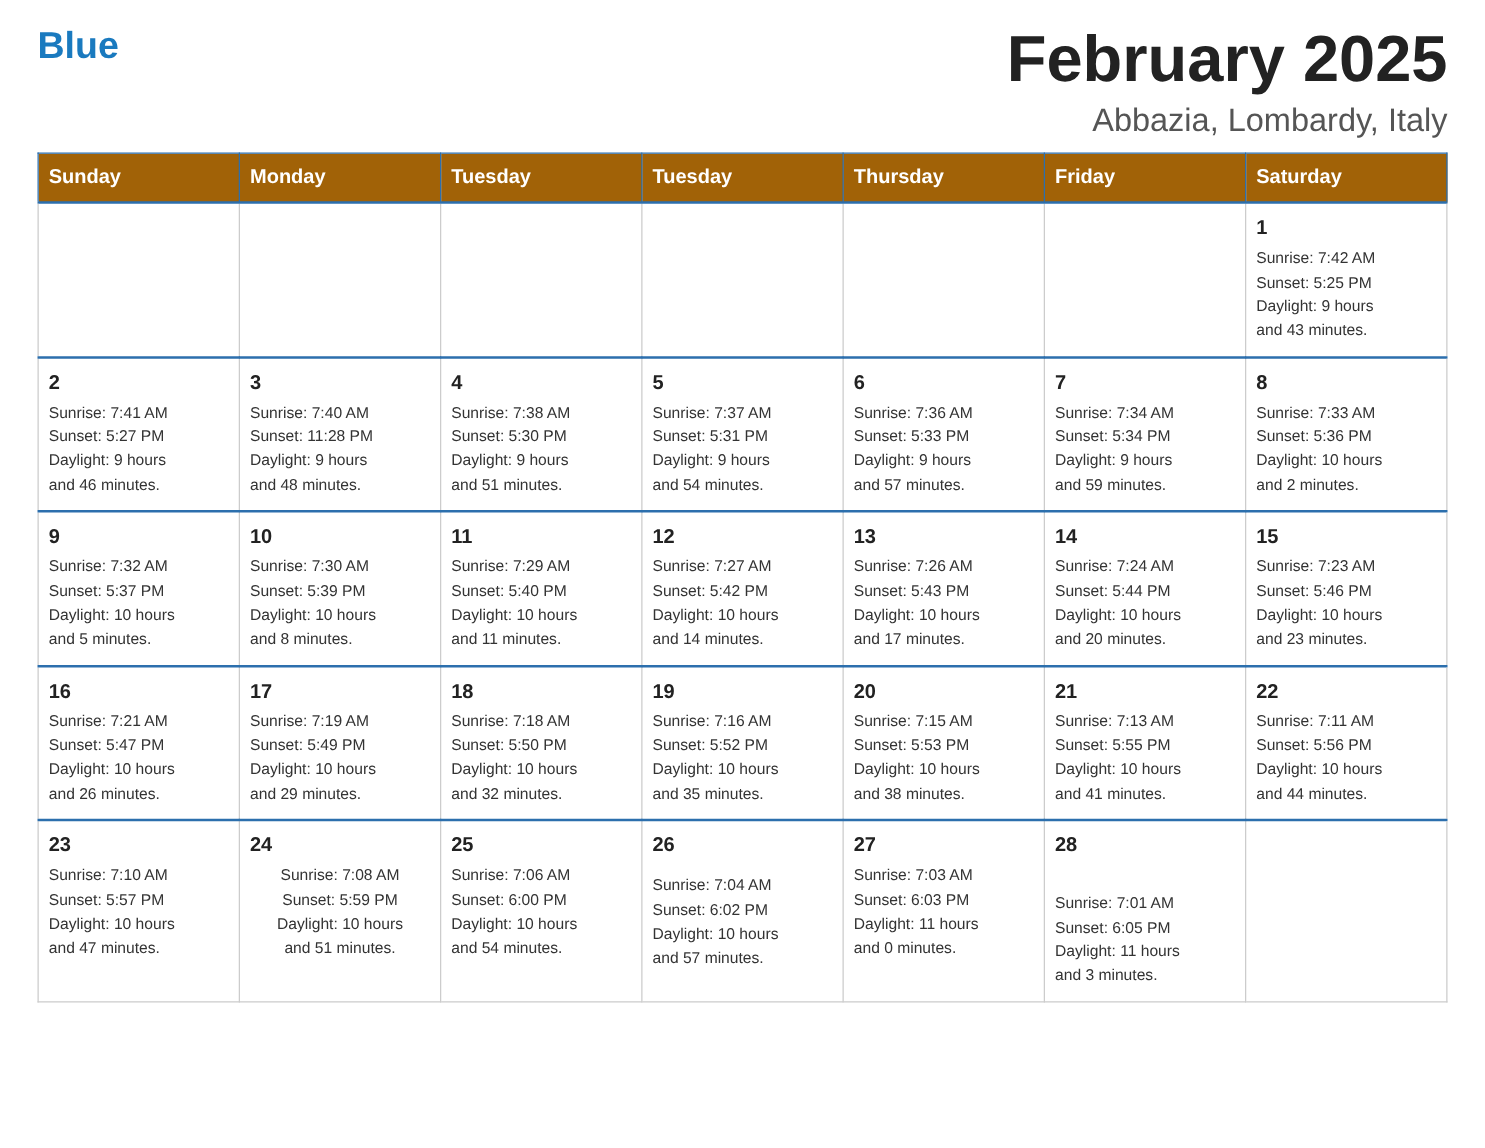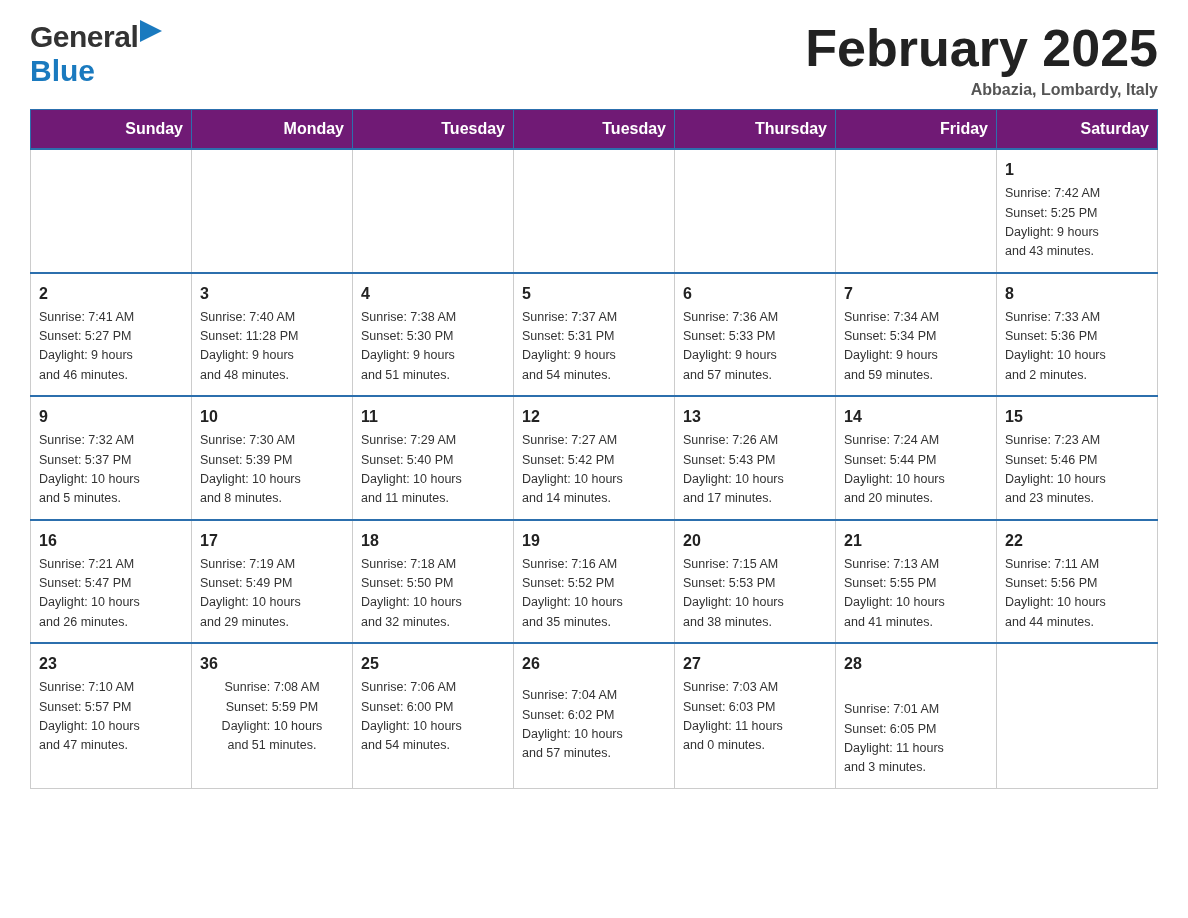--- a/index.html
+++ b/index.html
@@ -24,37 +24,36 @@
     .title-block {
       text-align: right;
     }
     .month-title {
       font-size: 52px;
       font-weight: bold;
       color: #222;
       line-height: 1.1;
     }
     .location-title {
-      font-size: 16px;
+      font-size: 26px;
       color: #555;
       margin-top: 4px;
-      font-weight: bold;
     }
     table {
       width: 100%;
       border-collapse: collapse;
       margin-top: 8px;
     }
     thead tr th {
-      background-color: #701a75;
+      background-color: #a16207;
       color: #fff;
       font-size: 16px;
       font-weight: bold;
       padding: 10px 8px;
-      text-align: right;
+      text-align: left;
       border: 1px solid #2c6fad;
     }
     tbody tr td {
       vertical-align: top;
       padding: 8px 8px 10px 8px;
       border: 1px solid #ccc;
       width: calc(100% / 7);
       min-height: 100px;
       font-size: 13px;
       color: #333;
@@ -93,28 +92,20 @@
       font-size: 30px;
       font-weight: bold;
       color: #1a7abf;
     }
   </style>
 </head>
 <body>
 
 <div class="header">
   <div class="logo">
-    <div class="logo-row">
-      <span class="logo-general">General</span>
-      <span style="position:relative;display:inline-block;">
-        <svg width="22" height="22" viewBox="0 0 22 22" style="vertical-align:middle;margin-left:2px;margin-top:-14px;">
-          <polygon points="0,0 22,11 0,22" fill="#1a7abf"></polygon>
-        </svg>
-      </span>
-    </div>
     <div>
       <span class="logo-blue-text">Blue</span>
     </div>
   </div>
   <div class="title-block">
     <div class="month-title">February 2025</div>
     <div class="location-title">Abbazia, Lombardy, Italy</div>
   </div>
 </div>
 
@@ -301,21 +292,21 @@
       </tr>
       <tr>
         <td>
           <span class="day-num">23</span>
           <div class="day-info" style="white-space: pre-line;">Sunrise: 7:10 AM
 Sunset: 5:57 PM
 Daylight: 10 hours
 and 47 minutes.</div>
         </td>
         <td>
-          <span class="day-num">36</span>
+          <span class="day-num">24</span>
           <div class="day-info" style="white-space: pre-line; text-align: center;">Sunrise: 7:08 AM
 Sunset: 5:59 PM
 Daylight: 10 hours
 and 51 minutes.</div>
         </td>
         <td>
           <span class="day-num">25</span>
           <div class="day-info" style="white-space: pre-line;">Sunrise: 7:06 AM
 Sunset: 6:00 PM
 Daylight: 10 hours

